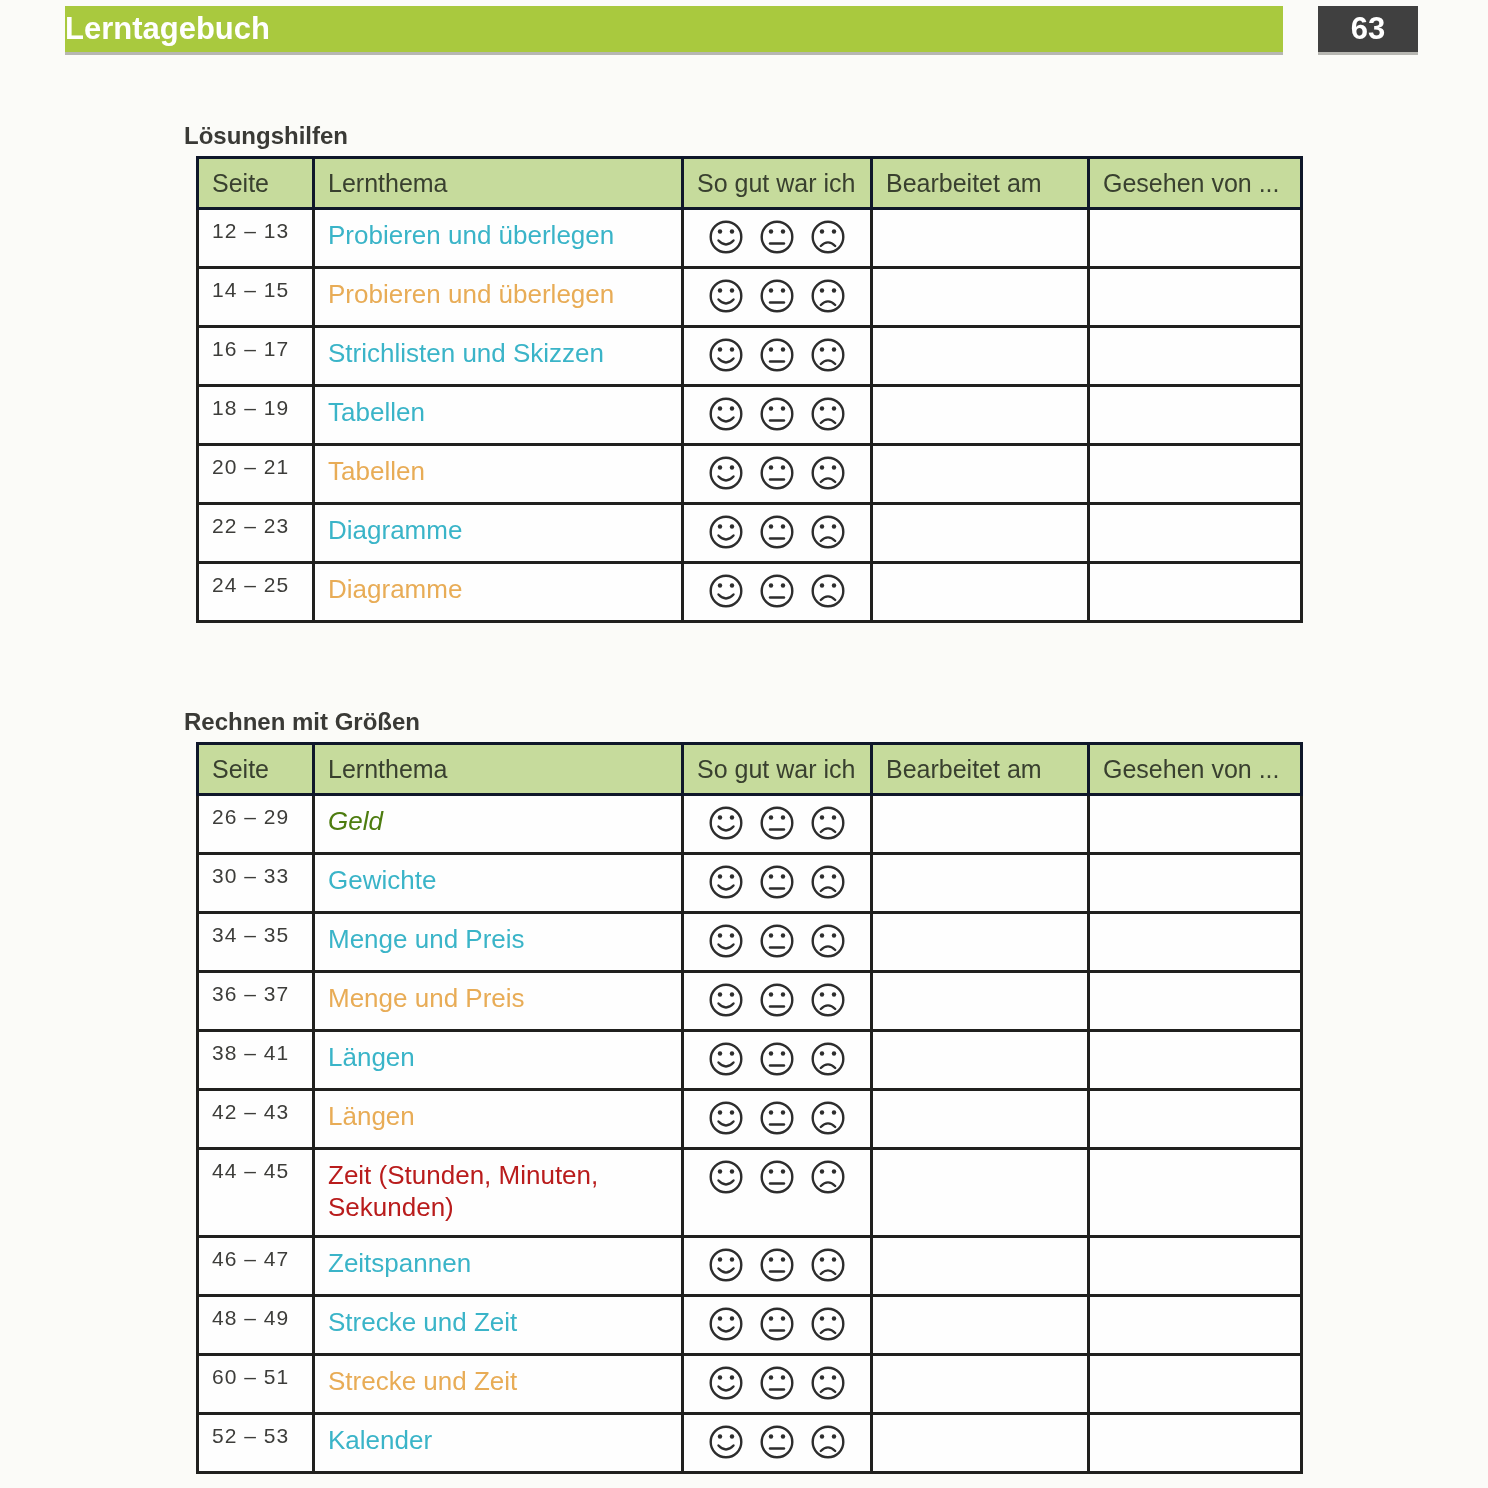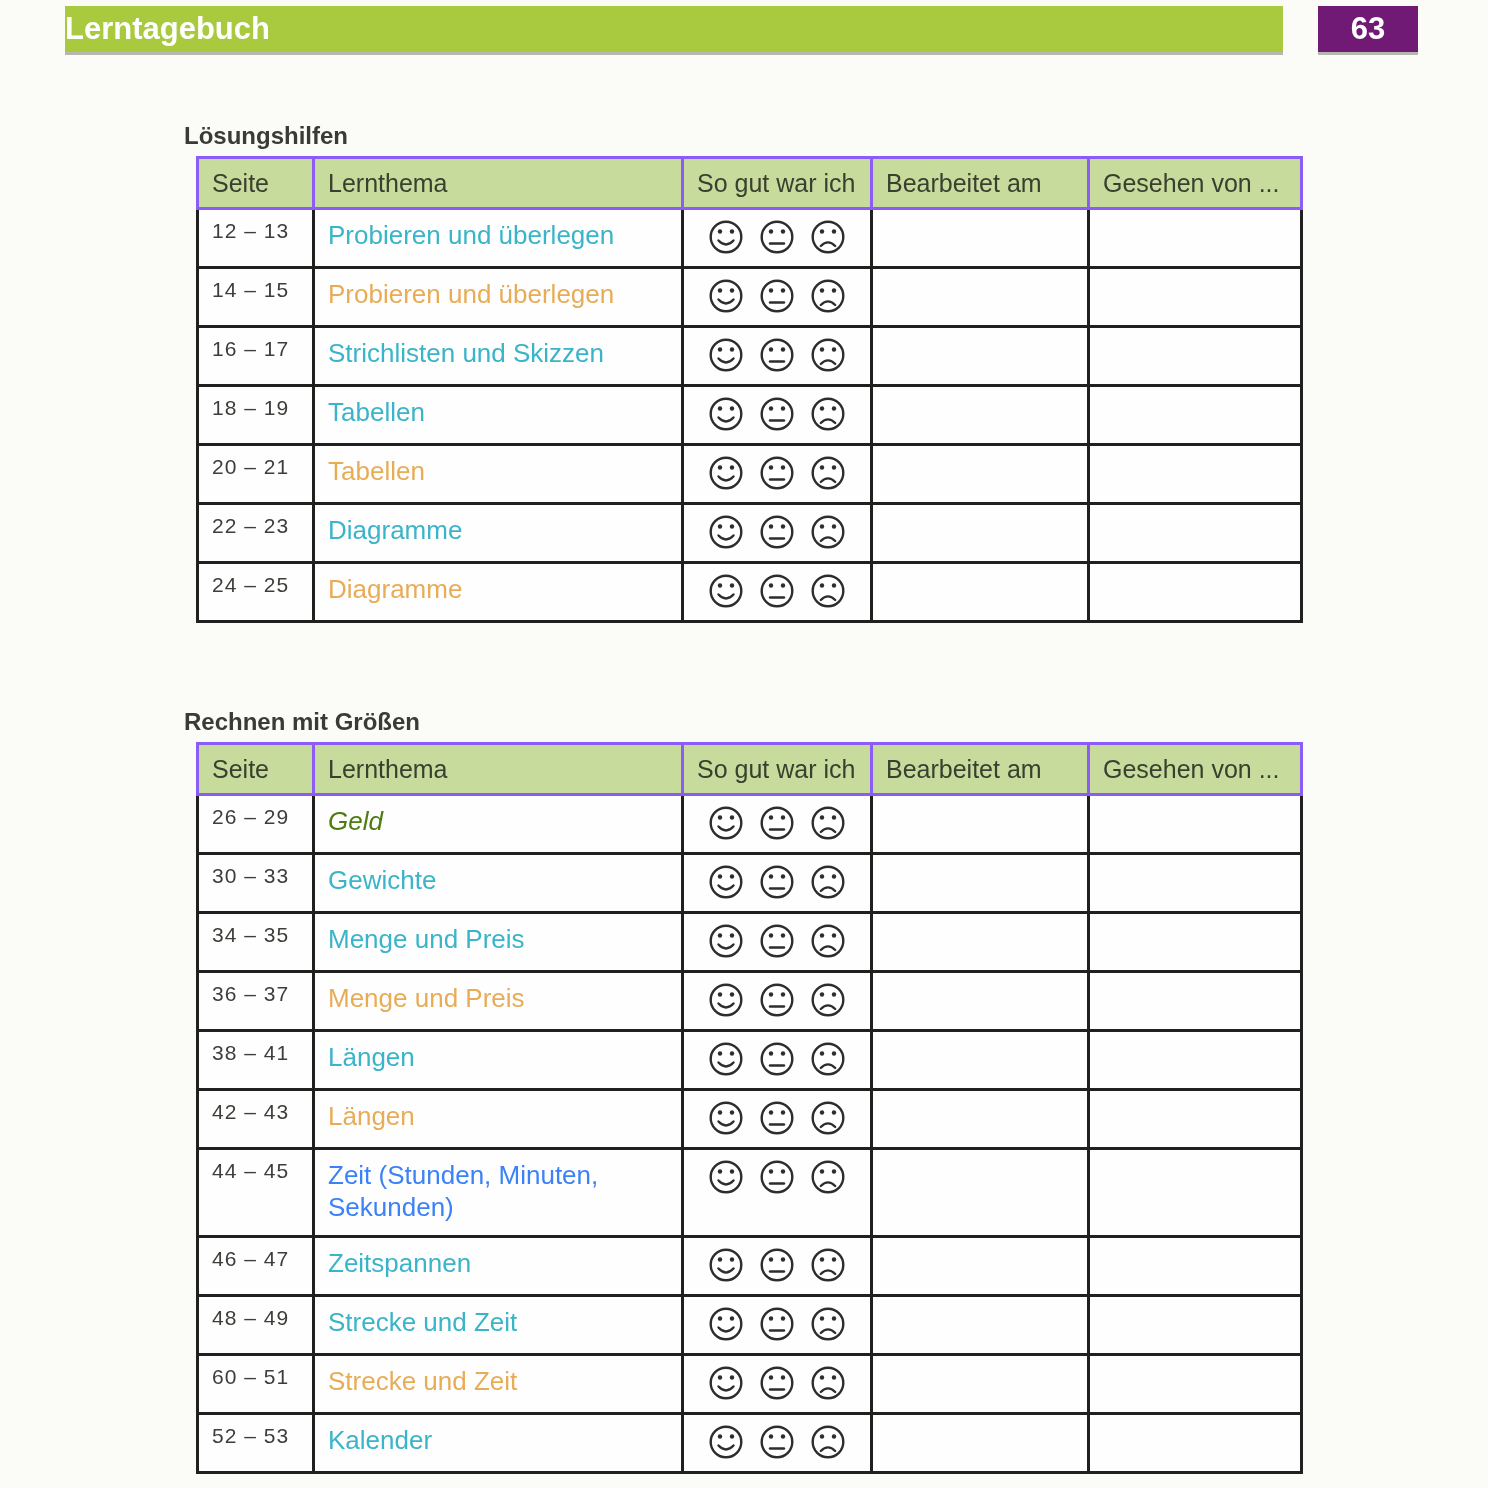--- a/index.html
+++ b/index.html
@@ -29,21 +29,21 @@
   #heading-0{top:122px;}
   #heading-1{top:708px;}
   table{
     position:absolute;left:196px;width:1104px;
     border-collapse:collapse;table-layout:fixed;
     background:#fefefe;
   }
   #table-0{top:156px;}
   #table-1{top:742px;}
   th{
-    border:3px solid #8b5cf6;
+    border:3px solid #0f172a;
     height:48px;
     font-size:25px;font-weight:normal;color:#39402f;
     text-align:left;padding:0 0 0 13px;vertical-align:middle;
   }
   td{
     border:3px solid #20201e;
     vertical-align:top;
     padding:9px 0 0 13px;
     font-size:26px;
     height:47px;
@@ -54,21 +54,21 @@
   td.smiley-cell{padding:8px 0 0 0;}
   .smiley-row{display:flex;justify-content:center;gap:13px;}
   svg.smiley{display:block;}
 </style>
 </head>
 <body>
 
 <div class="titlebar" style="background: rgb(169, 201, 62);">
   <span>Lerntagebuch</span>
 </div>
-<div class="pagenum-box" style="background: #701a75;">
+<div class="pagenum-box" style="background: #404040;">
   <span>63</span>
 </div>
 
 <div class="section-heading" id="heading-0">Lösungshilfen</div>
 
 <table id="table-0">
   <colgroup>
     <col style="width:116px">
       <col style="width:369px">
       <col style="width:189px">
@@ -467,21 +467,21 @@
               <circle cx="25" cy="13.5" r="2.2" fill="#2d2d2d"></circle>
               <path d="M11.8 28 Q19 20.8 26.2 28" fill="none" stroke="#2d2d2d" stroke-width="2.4" stroke-linecap="round"></path>
             </svg>
           </div>
         </td>
         <td></td>
         <td></td>
       </tr>
       <tr class="tall">
         <td class="seite">44 – 45</td>
-        <td class="thema" style="color: #3b82f6;">Zeit (Stunden, Minuten, Sekunden)</td>
+        <td class="thema" style="color: #b91c1c;">Zeit (Stunden, Minuten, Sekunden)</td>
         <td class="smiley-cell">
           <div class="smiley-row">
             <svg width="38" height="38" viewBox="0 0 38 38" class="smiley">
               <circle cx="19" cy="19" r="15.3" fill="#ffffff" stroke="#2d2d2d" stroke-width="2.4"></circle>
               <circle cx="13" cy="13.5" r="2.2" fill="#2d2d2d"></circle>
               <circle cx="25" cy="13.5" r="2.2" fill="#2d2d2d"></circle>
               <path d="M11.5 22.5 Q19 30.5 26.5 22.5" fill="none" stroke="#2d2d2d" stroke-width="2.4" stroke-linecap="round"></path>
             </svg>
             <svg width="38" height="38" viewBox="0 0 38 38" class="smiley">
               <circle cx="19" cy="19" r="15.3" fill="#ffffff" stroke="#2d2d2d" stroke-width="2.4"></circle>

